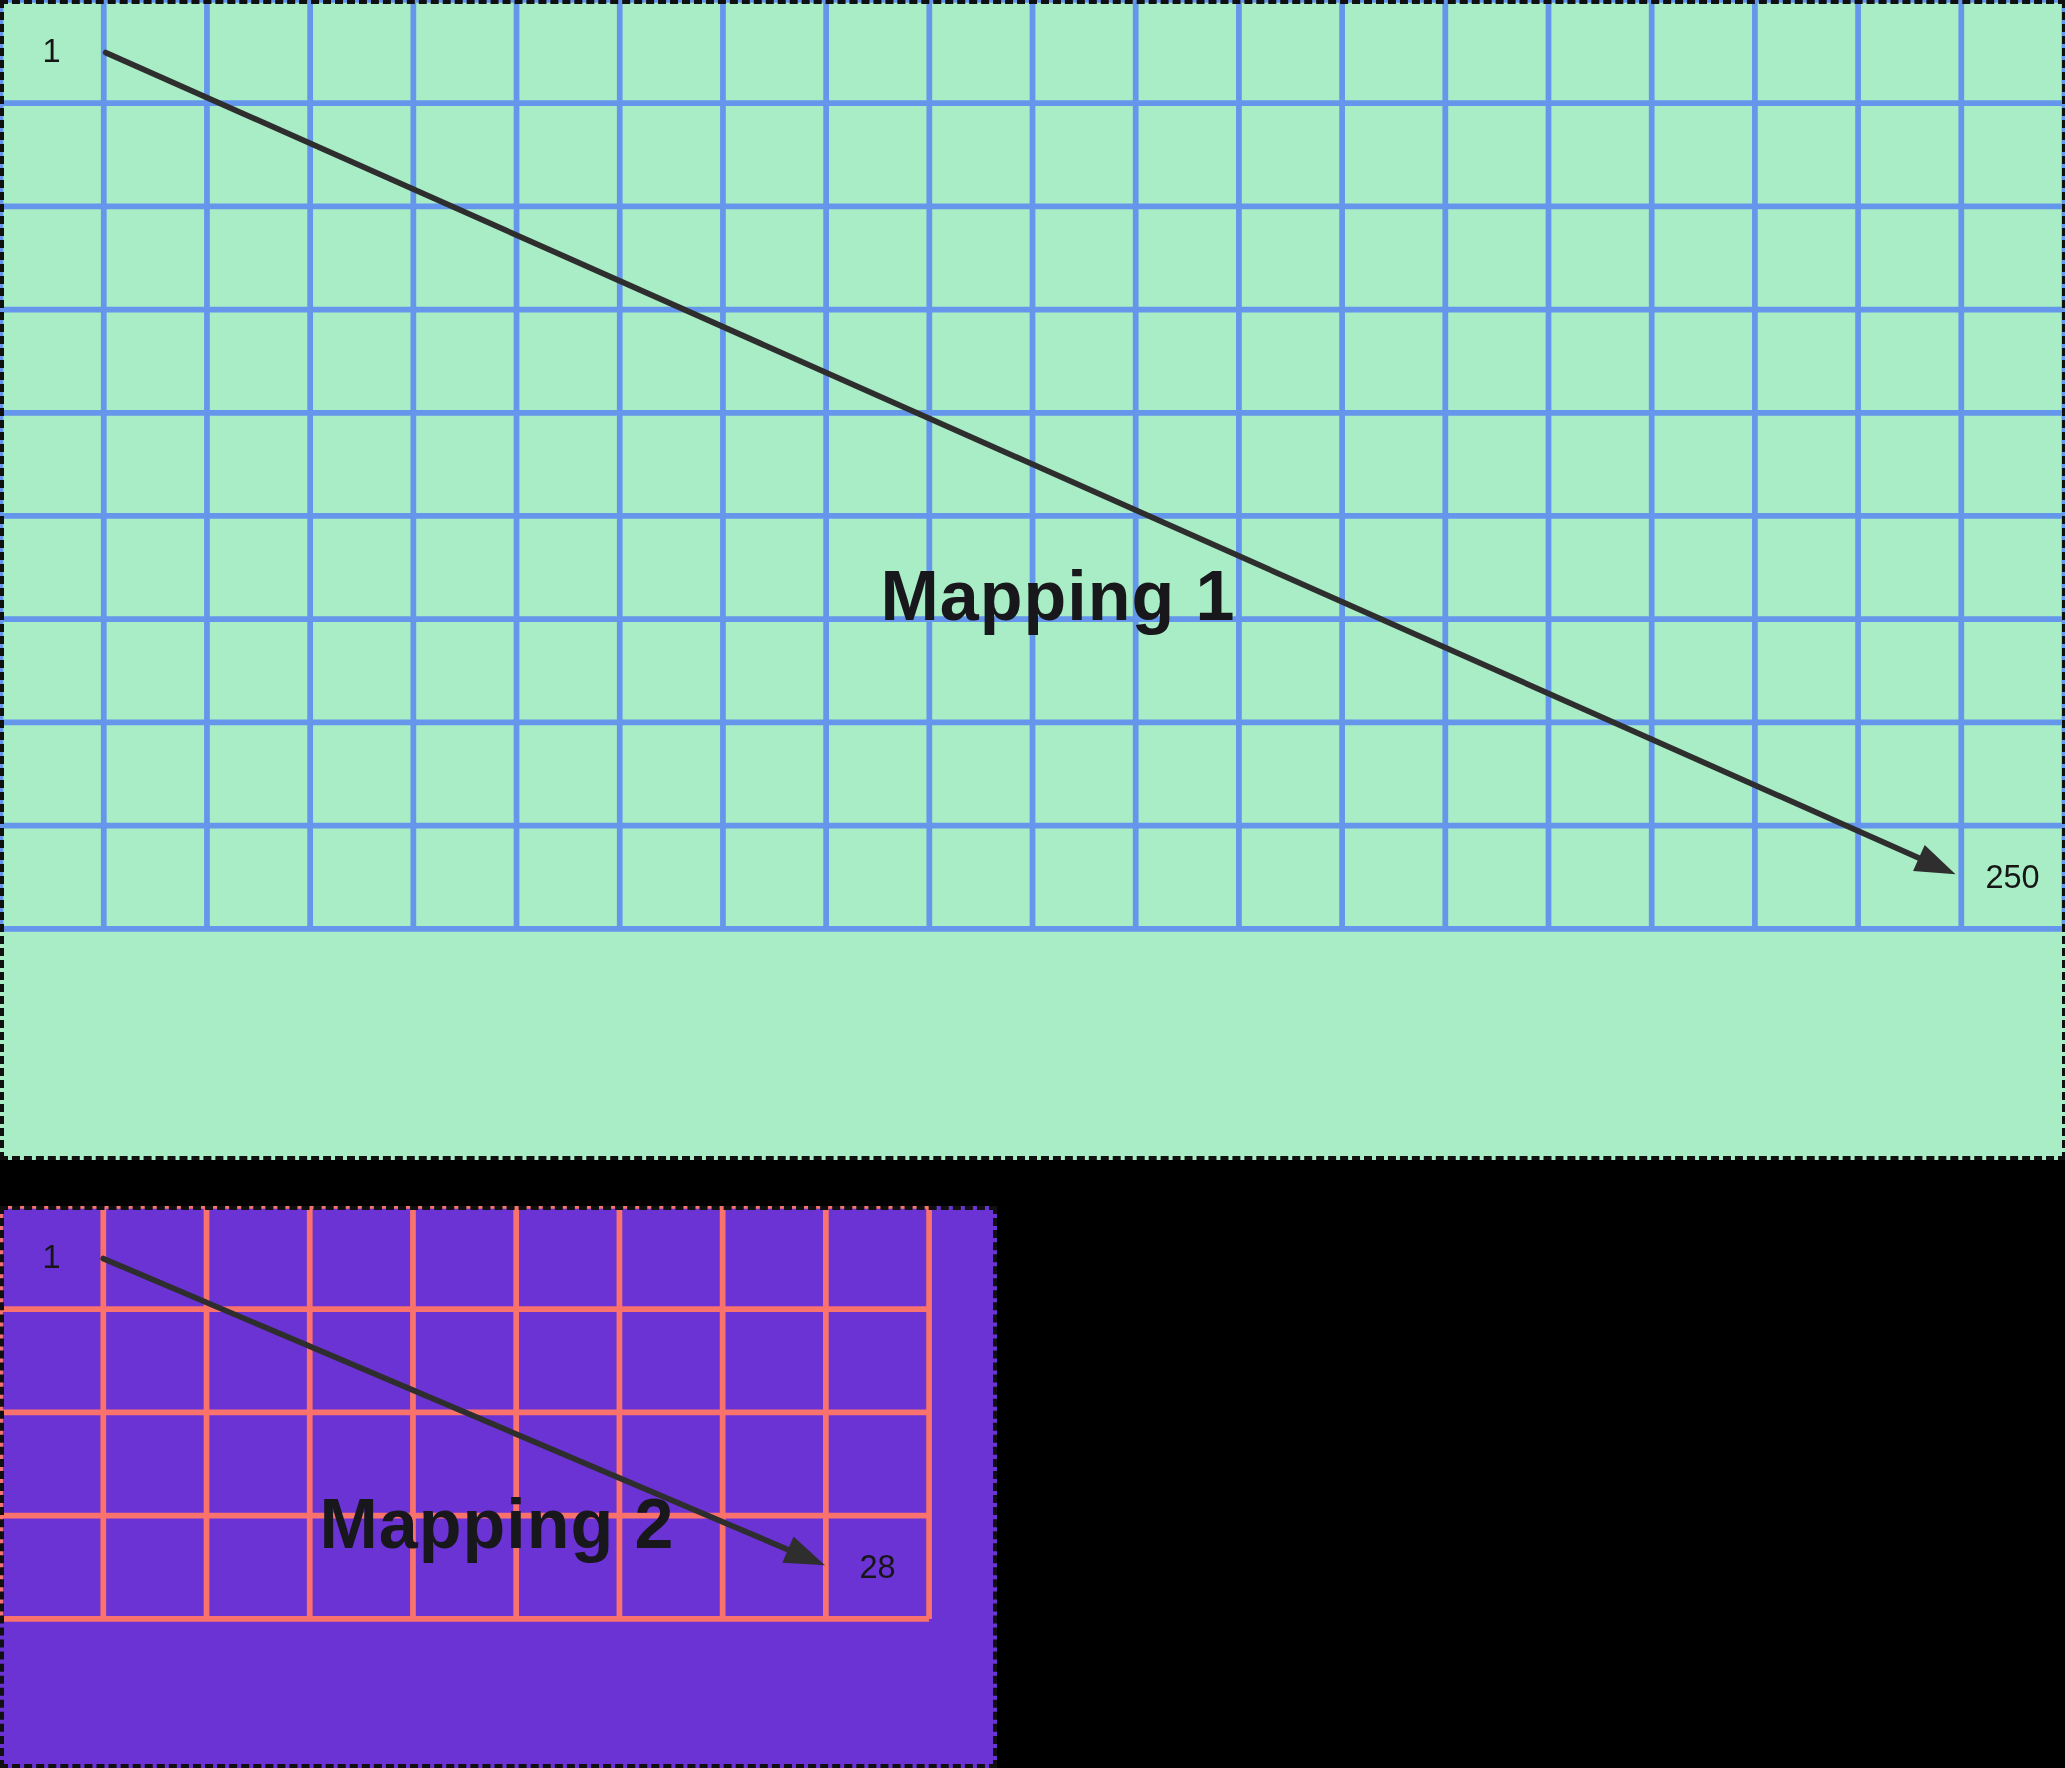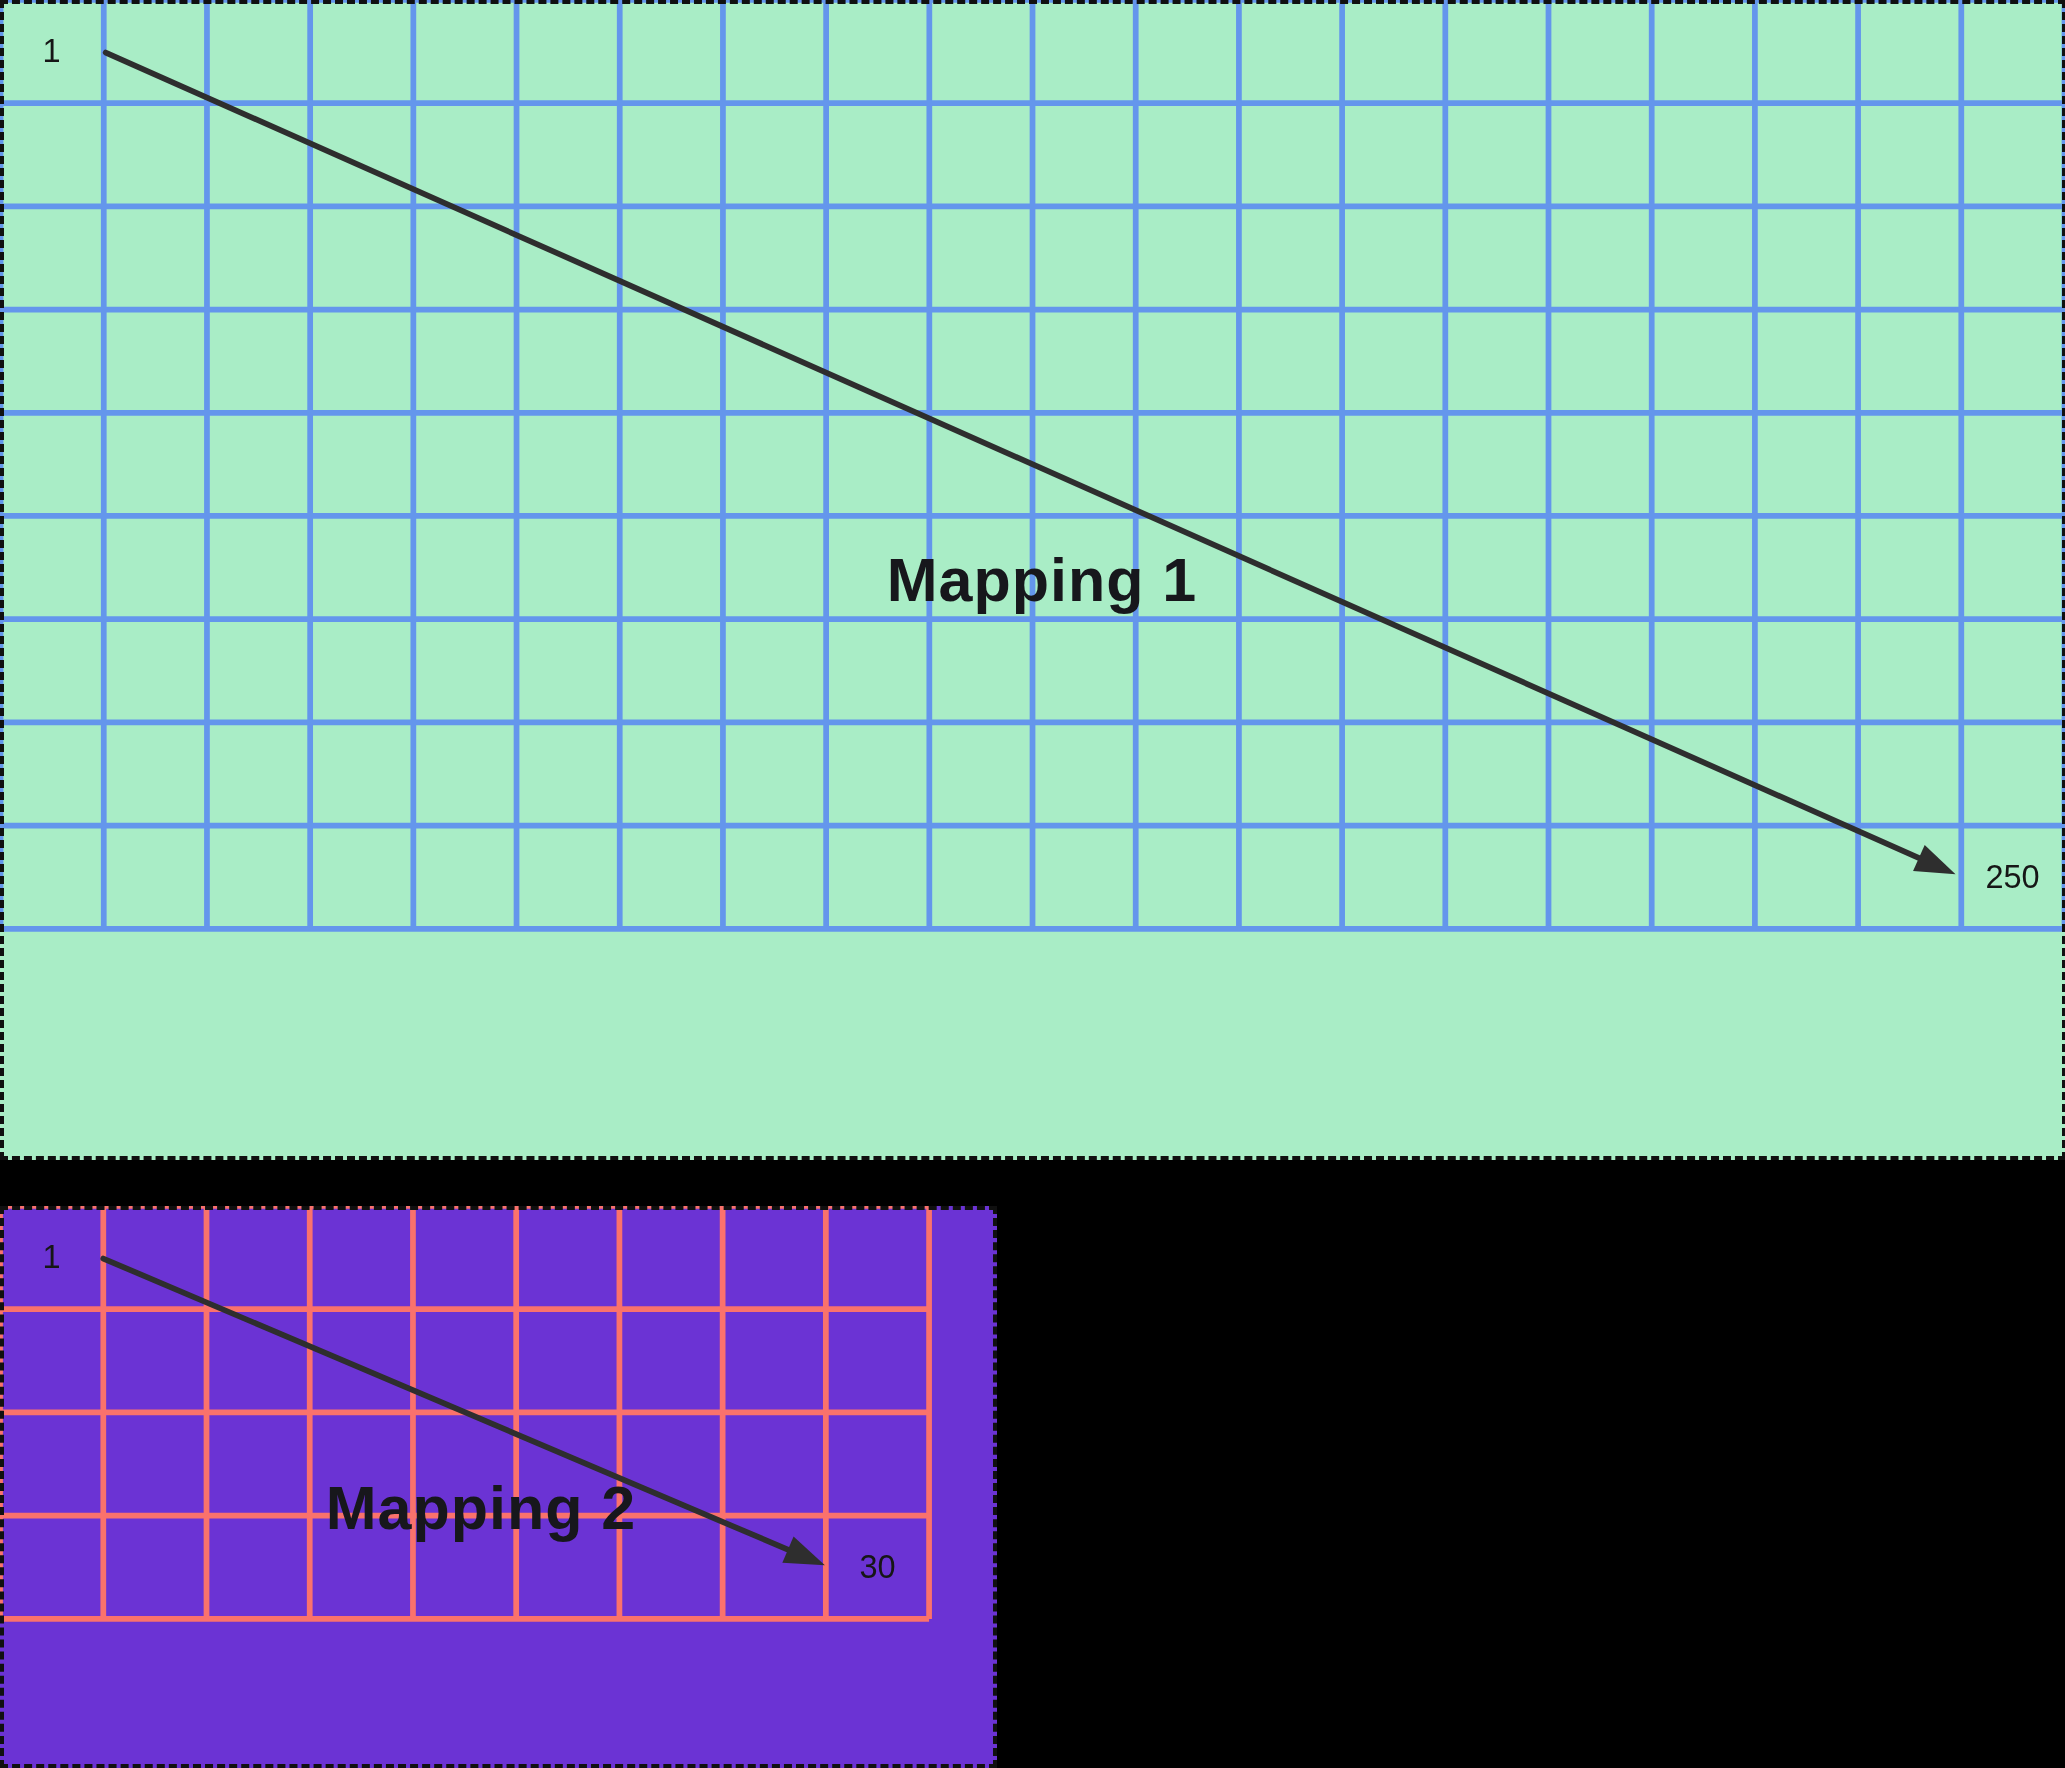--- a/index.html
+++ b/index.html
@@ -48,24 +48,24 @@
     font-size: 32.5px;
     color: #161616;
     pointer-events: none;
   }
   .panel .cell-label.start { left: 0; top: 0; }
   .panel-1 .cell-label.end { left: 1961px; top: 826px; }
   .panel-2 .cell-label.end { left: 826px; top: 310px; }
 
   .title {
     position: absolute;
-    margin: 0;
+    margin: 16px;
     transform: translate(-50%, -50%);
     font-weight: 700;
-    font-size: 61px;
+    font-size: 70px;
     letter-spacing: 1px;
     color: #17171c;
     white-space: nowrap;
     pointer-events: none;
   }
   .panel-1 .title { left: 1042px; top: 580px; }
   .panel-2 .title { left: 481px; top: 302px; }
 </style>
 </head>
 <body>
@@ -132,21 +132,21 @@
           <line x1="864" y1="0" x2="864" y2="432"></line>
           <line x1="972" y1="0" x2="972" y2="432"></line>
           <line x1="0" y1="0" x2="972" y2="0"></line>
           <line x1="0" y1="108" x2="972" y2="108"></line>
           <line x1="0" y1="216" x2="972" y2="216"></line>
           <line x1="0" y1="324" x2="972" y2="324"></line>
           <line x1="0" y1="432" x2="972" y2="432"></line>
         </g>
       </svg>
     <div class="cell-label start">1</div>
-    <div class="cell-label end">30</div>
+    <div class="cell-label end">28</div>
     <h1 class="title">Mapping 2</h1>
     <svg class="layer arrow" viewBox="0 0 1043 588" width="997" height="562">
         <line x1="108" y1="55" x2="851.9566872590544" y2="371.3047637220616" stroke="#2e2e2e" stroke-width="6" stroke-linecap="round"></line>
         <polygon points="863,376 830.2174507541135,345.76253210103346 818.4793600592675,373.3708139533974" fill="#2e2e2e"></polygon>
       </svg>
     <div class="dashes" style="border-color: rgb(16, 16, 16);"></div>
   </section>
 
 </div>
 

